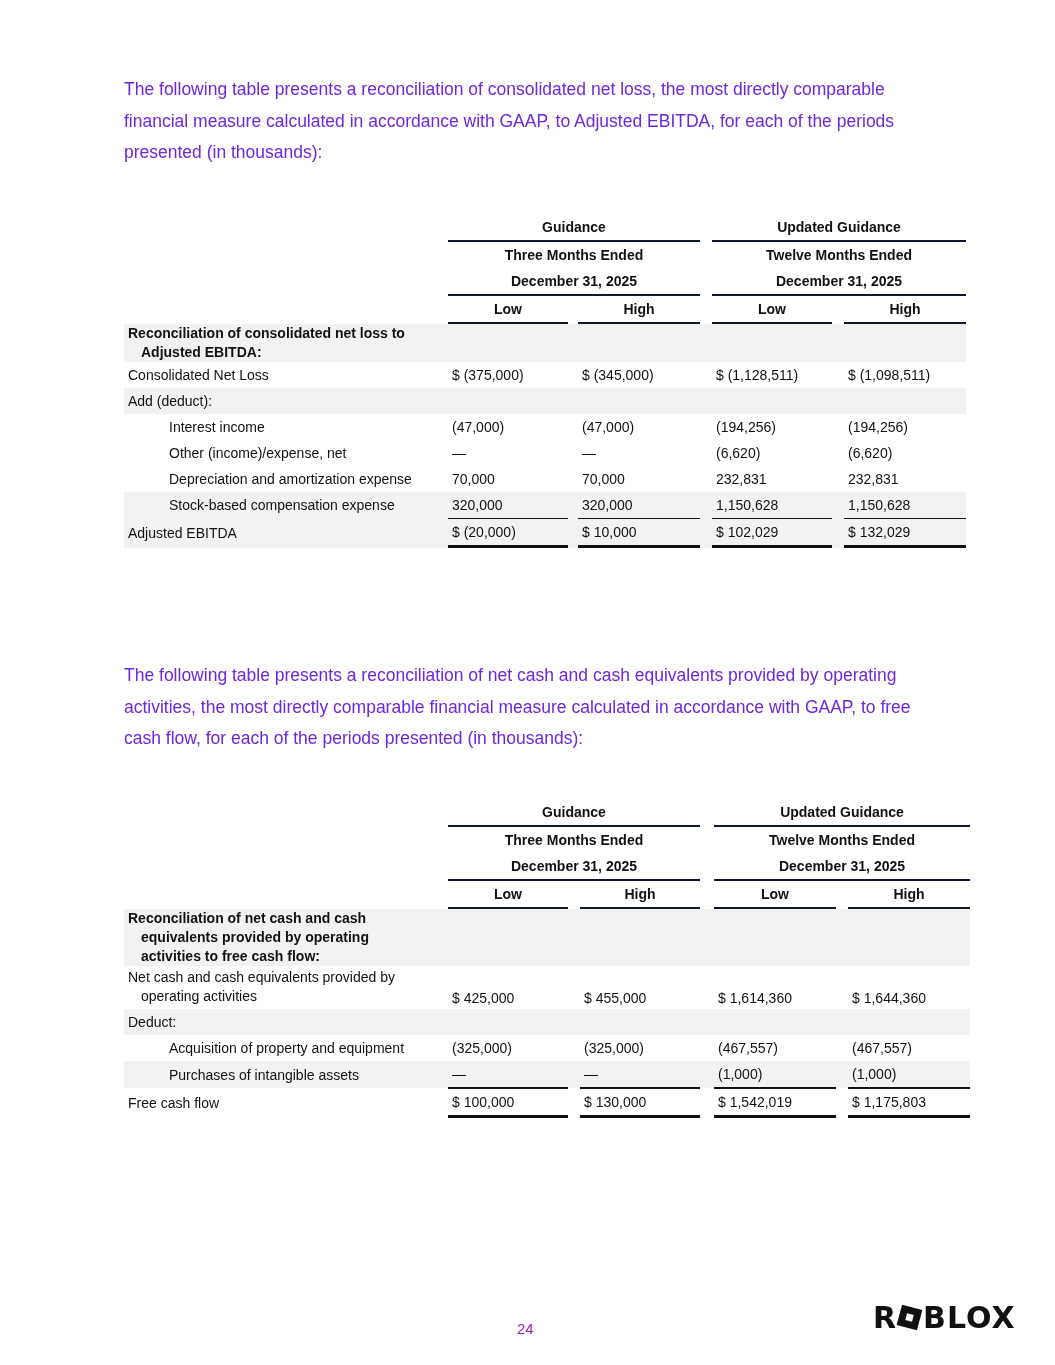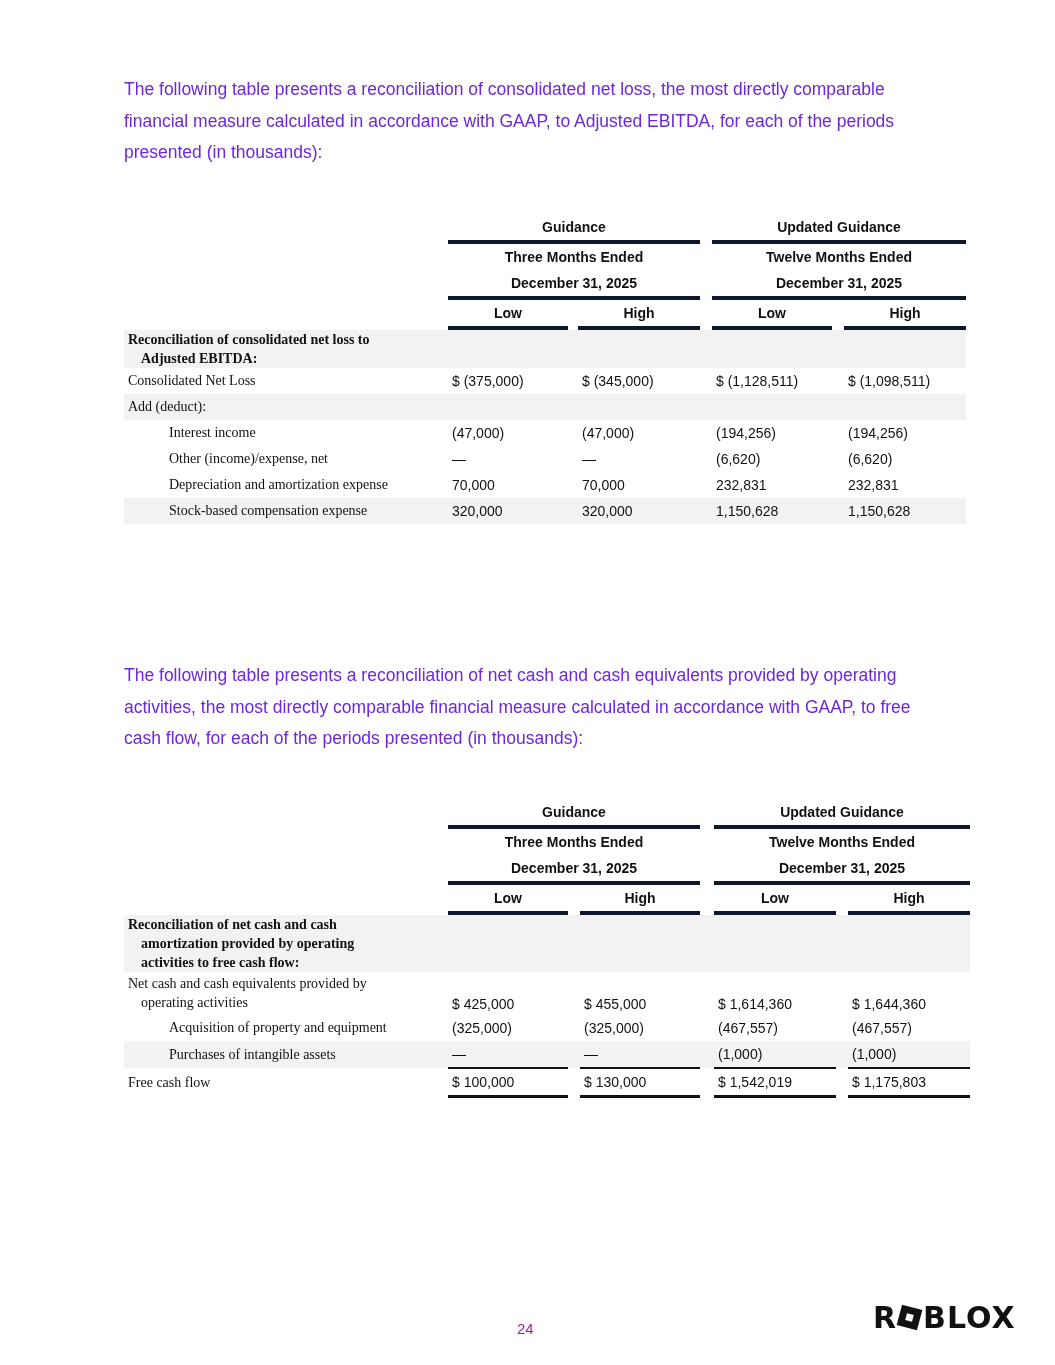--- a/index.html
+++ b/index.html
@@ -6,23 +6,23 @@
   body { width: 1055px; height: 1365px; position: relative; overflow: hidden;
          font-family: "Liberation Sans", sans-serif; color: #111111; }
   .intro { position: absolute; left: 124px; width: 820px; font-size: 17.5px; line-height: 31.5px; color: #6d28d9; margin: 0; }
   #intro1 { top: 74px; }
   #intro2 { top: 660px; }
 
   .fin { position: absolute; left: 124px; border-collapse: separate; border-spacing: 0; font-size: 14px; }
   #t1 { top: 214px; width: 842px; }
   #t2 { top: 799px; width: 846px; }
   .fin td { padding: 0 4px; vertical-align: bottom; white-space: nowrap; }
-  .fin .lbl { white-space: normal; font-family: Liberation Serif, serif; }
+  .fin .lbl { white-space: normal; }
   .hdr td { font-weight: bold; text-align: center; font-size: 14px; height: 26px; vertical-align: middle; padding: 0; }
-  .hdr .rule { border-bottom: 4px solid #0f172a; }
+  .hdr .rule { border-bottom: 2px solid #0f172a; }
   .gap { width: 10px; padding: 0 !important; }
   .num { text-align: left; }
   .shade td.c { background: #f2f2f2; }
   .row td { height: 26px; vertical-align: middle; }
   .row.tall td { height: 40px; vertical-align: bottom; padding-bottom: 3px; }
   .sect td.lbl { font-weight: bold; }
   .ind1 { padding-left: 45px !important; }
   .hang { padding-left: 17px; display: inline-block; }
   .sub-rule td.cell { border-bottom: 1.5px solid #111; }
   .total-thick td.cell { border-top: 1.5px solid #111; border-bottom: 3px solid #111; }
@@ -145,20 +145,30 @@
   <tr class="row shade">
     <td class="c lbl ind1">Stock-based compensation expense</td>
     <td class="c num">320,000</td>
         <td class="c gap"></td>
     <td class="c num">320,000</td>
         <td class="c gap"></td>
     <td class="c num">1,150,628</td>
         <td class="c gap"></td>
     <td class="c num">1,150,628</td>
   </tr>
+  <tr class="row shade total-thick">
+    <td class="c lbl">Adjusted EBITDA</td>
+    <td class="c num cell">$ (20,000)</td>
+        <td class="c gap"></td>
+    <td class="c num cell">$ 10,000</td>
+        <td class="c gap"></td>
+    <td class="c num cell">$ 102,029</td>
+        <td class="c gap"></td>
+    <td class="c num cell">$ 132,029</td>
+  </tr>
 </tbody>
   </table>
 
 <p class="intro" id="intro2">The following table presents a reconciliation of net cash and cash equivalents provided by operating activities, the most directly comparable financial measure calculated in accordance with GAAP, to free cash flow, for each of the periods presented (in thousands):</p>
 
 <table class="fin" id="t2">
   <colgroup>
     <col style="width:324px">
       <col style="width:120px">
       <col style="width:12px">
@@ -193,21 +203,21 @@
     <td class="gap"></td>
     <td class="rule">High</td>
     <td class="gap"></td>
     <td class="rule">Low</td>
     <td class="gap"></td>
     <td class="rule">High</td>
   </tr>
   <tr class="row shade sect">
     <td class="c lbl" style="height:56px;vertical-align:middle;line-height:19px;">
       <span>Reconciliation of net cash and cash</span><br>
-      <span class="hang" style="padding-left:13px">amortization provided by operating</span><br>
+      <span class="hang" style="padding-left:13px">equivalents provided by operating</span><br>
       <span class="hang" style="padding-left:13px">activities to free cash flow:</span>
     </td>
     <td class="c"></td>
         <td class="c gap"></td>
         <td class="c"></td>
         <td class="c gap"></td>
         <td class="c"></td>
         <td class="c gap"></td>
         <td class="c"></td>
   </tr>
@@ -217,20 +227,30 @@
       <span class="hang" style="padding-left:13px">operating activities</span>
     </td>
     <td class="c num">$ 425,000</td>
         <td class="c gap"></td>
     <td class="c num">$ 455,000</td>
         <td class="c gap"></td>
     <td class="c num">$ 1,614,360</td>
         <td class="c gap"></td>
     <td class="c num">$ 1,644,360</td>
   </tr>
+  <tr class="row shade">
+    <td class="c lbl">Deduct:</td>
+    <td class="c num"></td>
+        <td class="c gap"></td>
+        <td class="c num"></td>
+        <td class="c gap"></td>
+        <td class="c num"></td>
+        <td class="c gap"></td>
+        <td class="c num"></td>
+  </tr>
   <tr class="row">
     <td class="c lbl ind1">Acquisition of property and equipment</td>
     <td class="c num">(325,000)</td>
         <td class="c gap"></td>
     <td class="c num">(325,000)</td>
         <td class="c gap"></td>
     <td class="c num">(467,557)</td>
         <td class="c gap"></td>
     <td class="c num">(467,557)</td>
   </tr>

